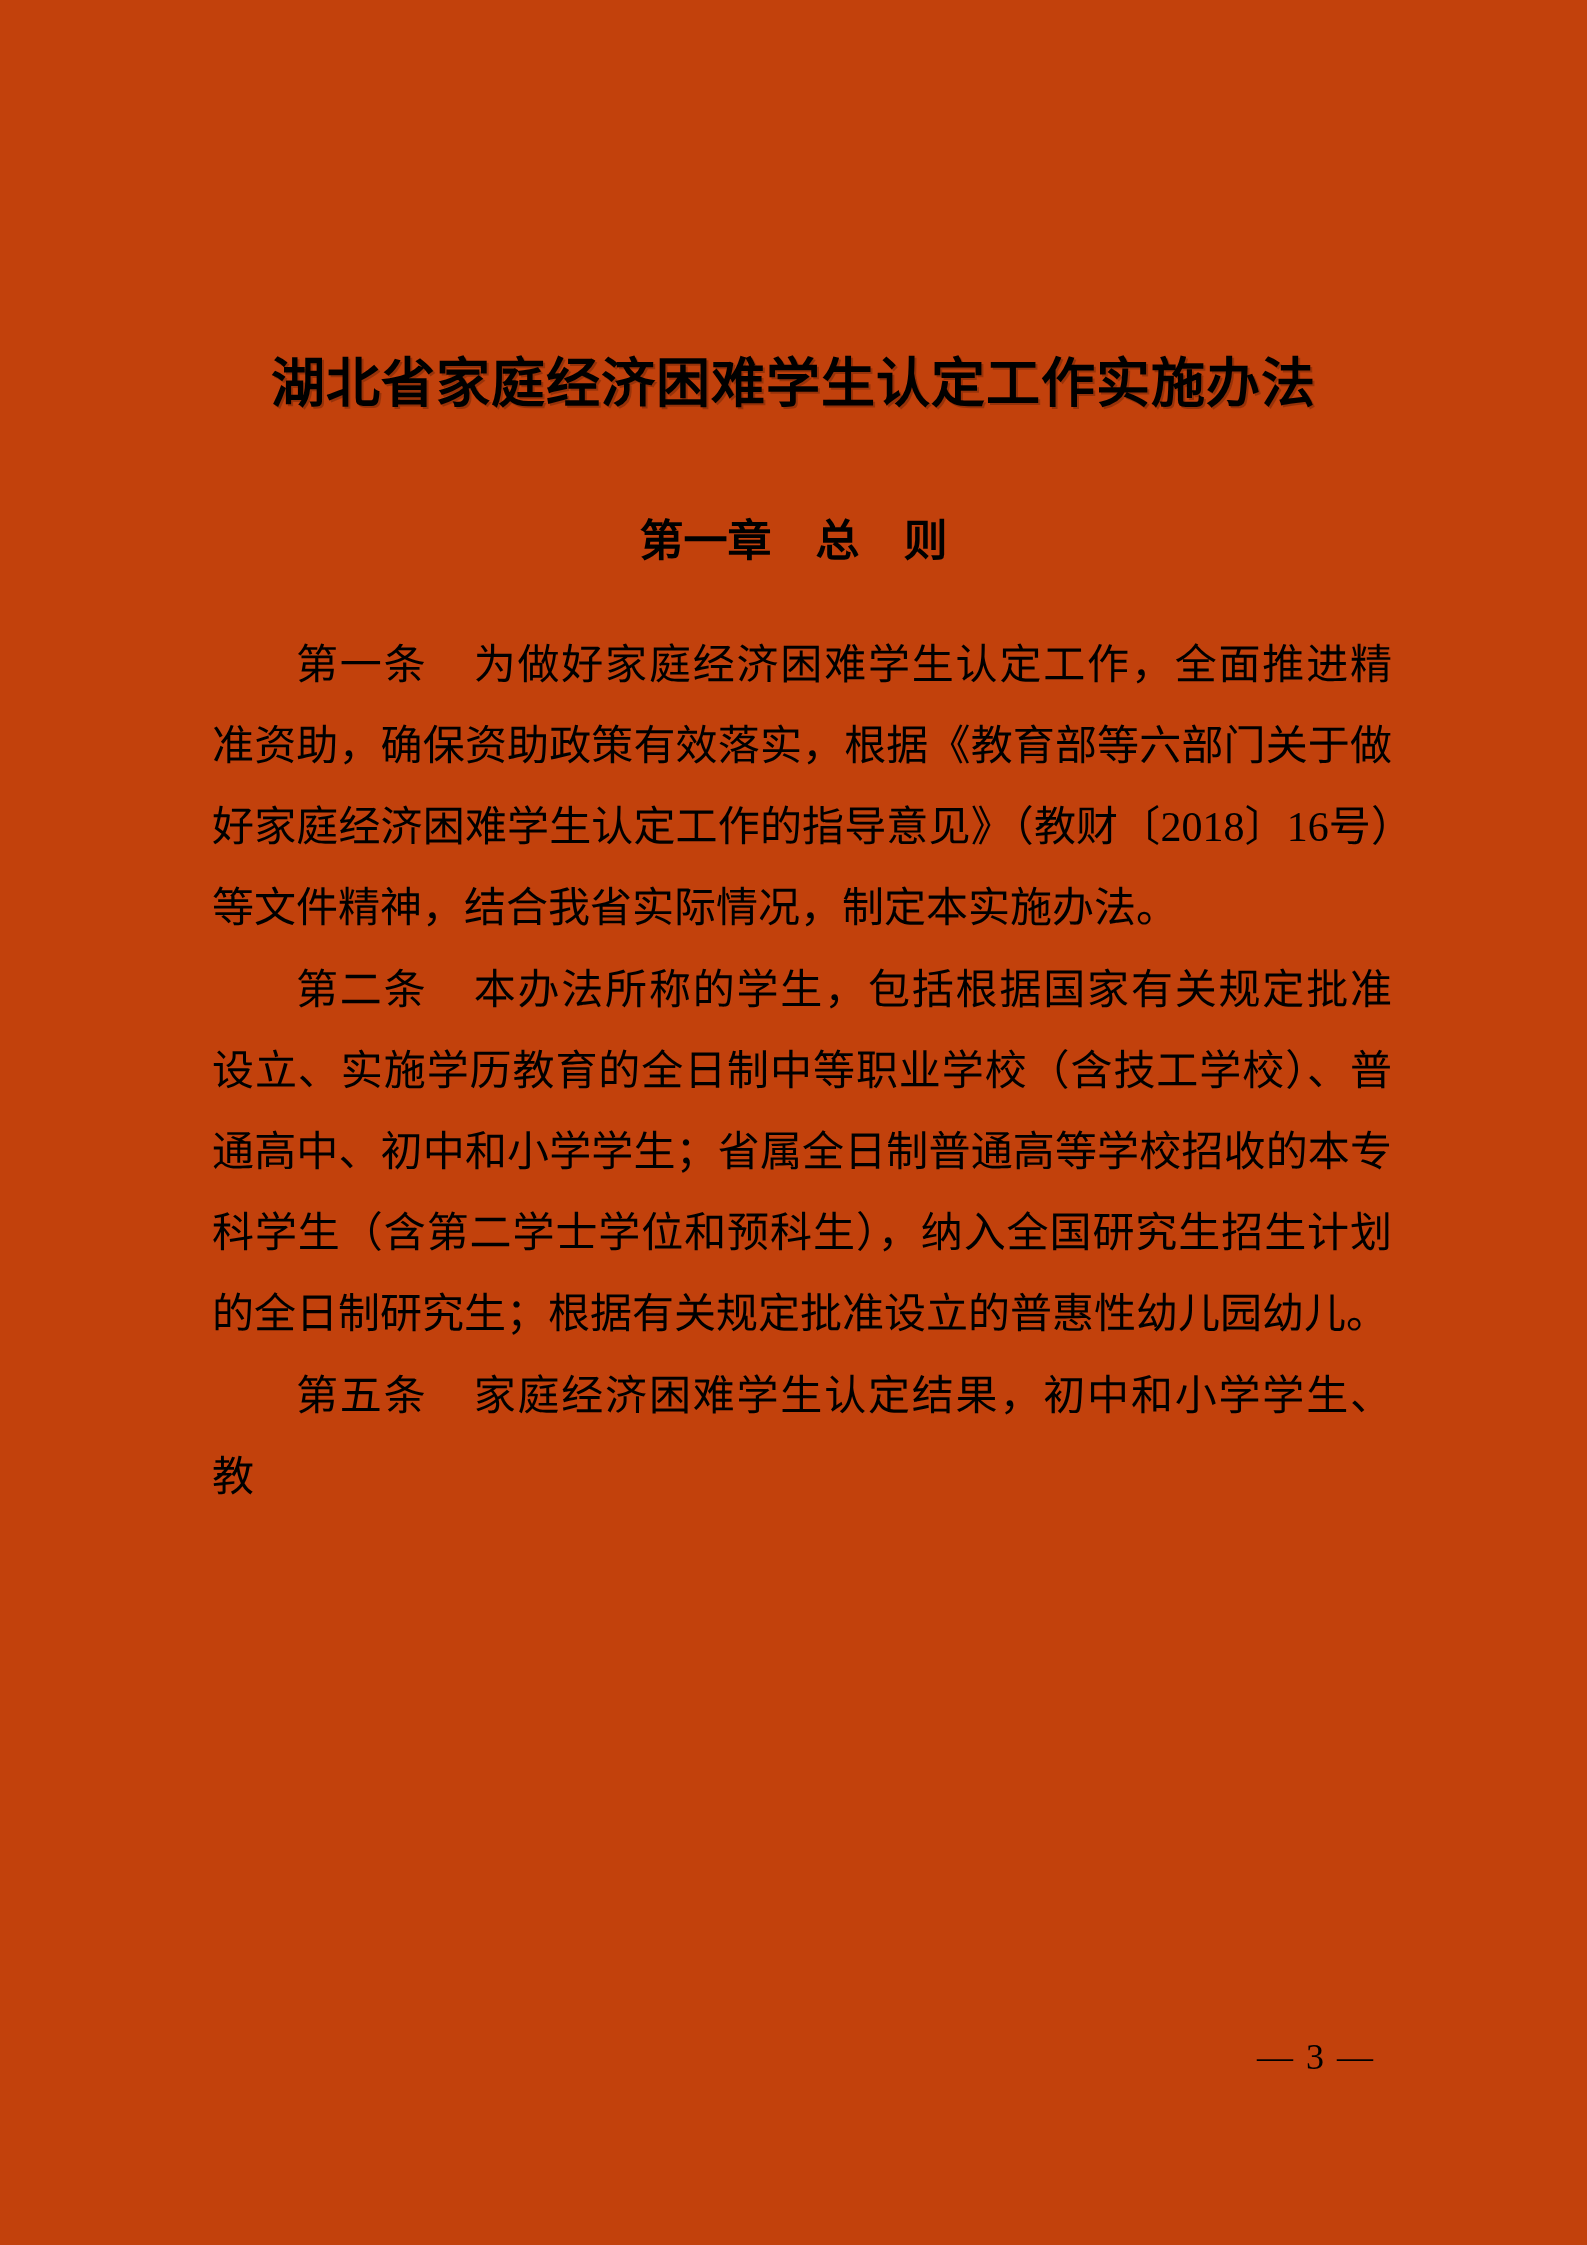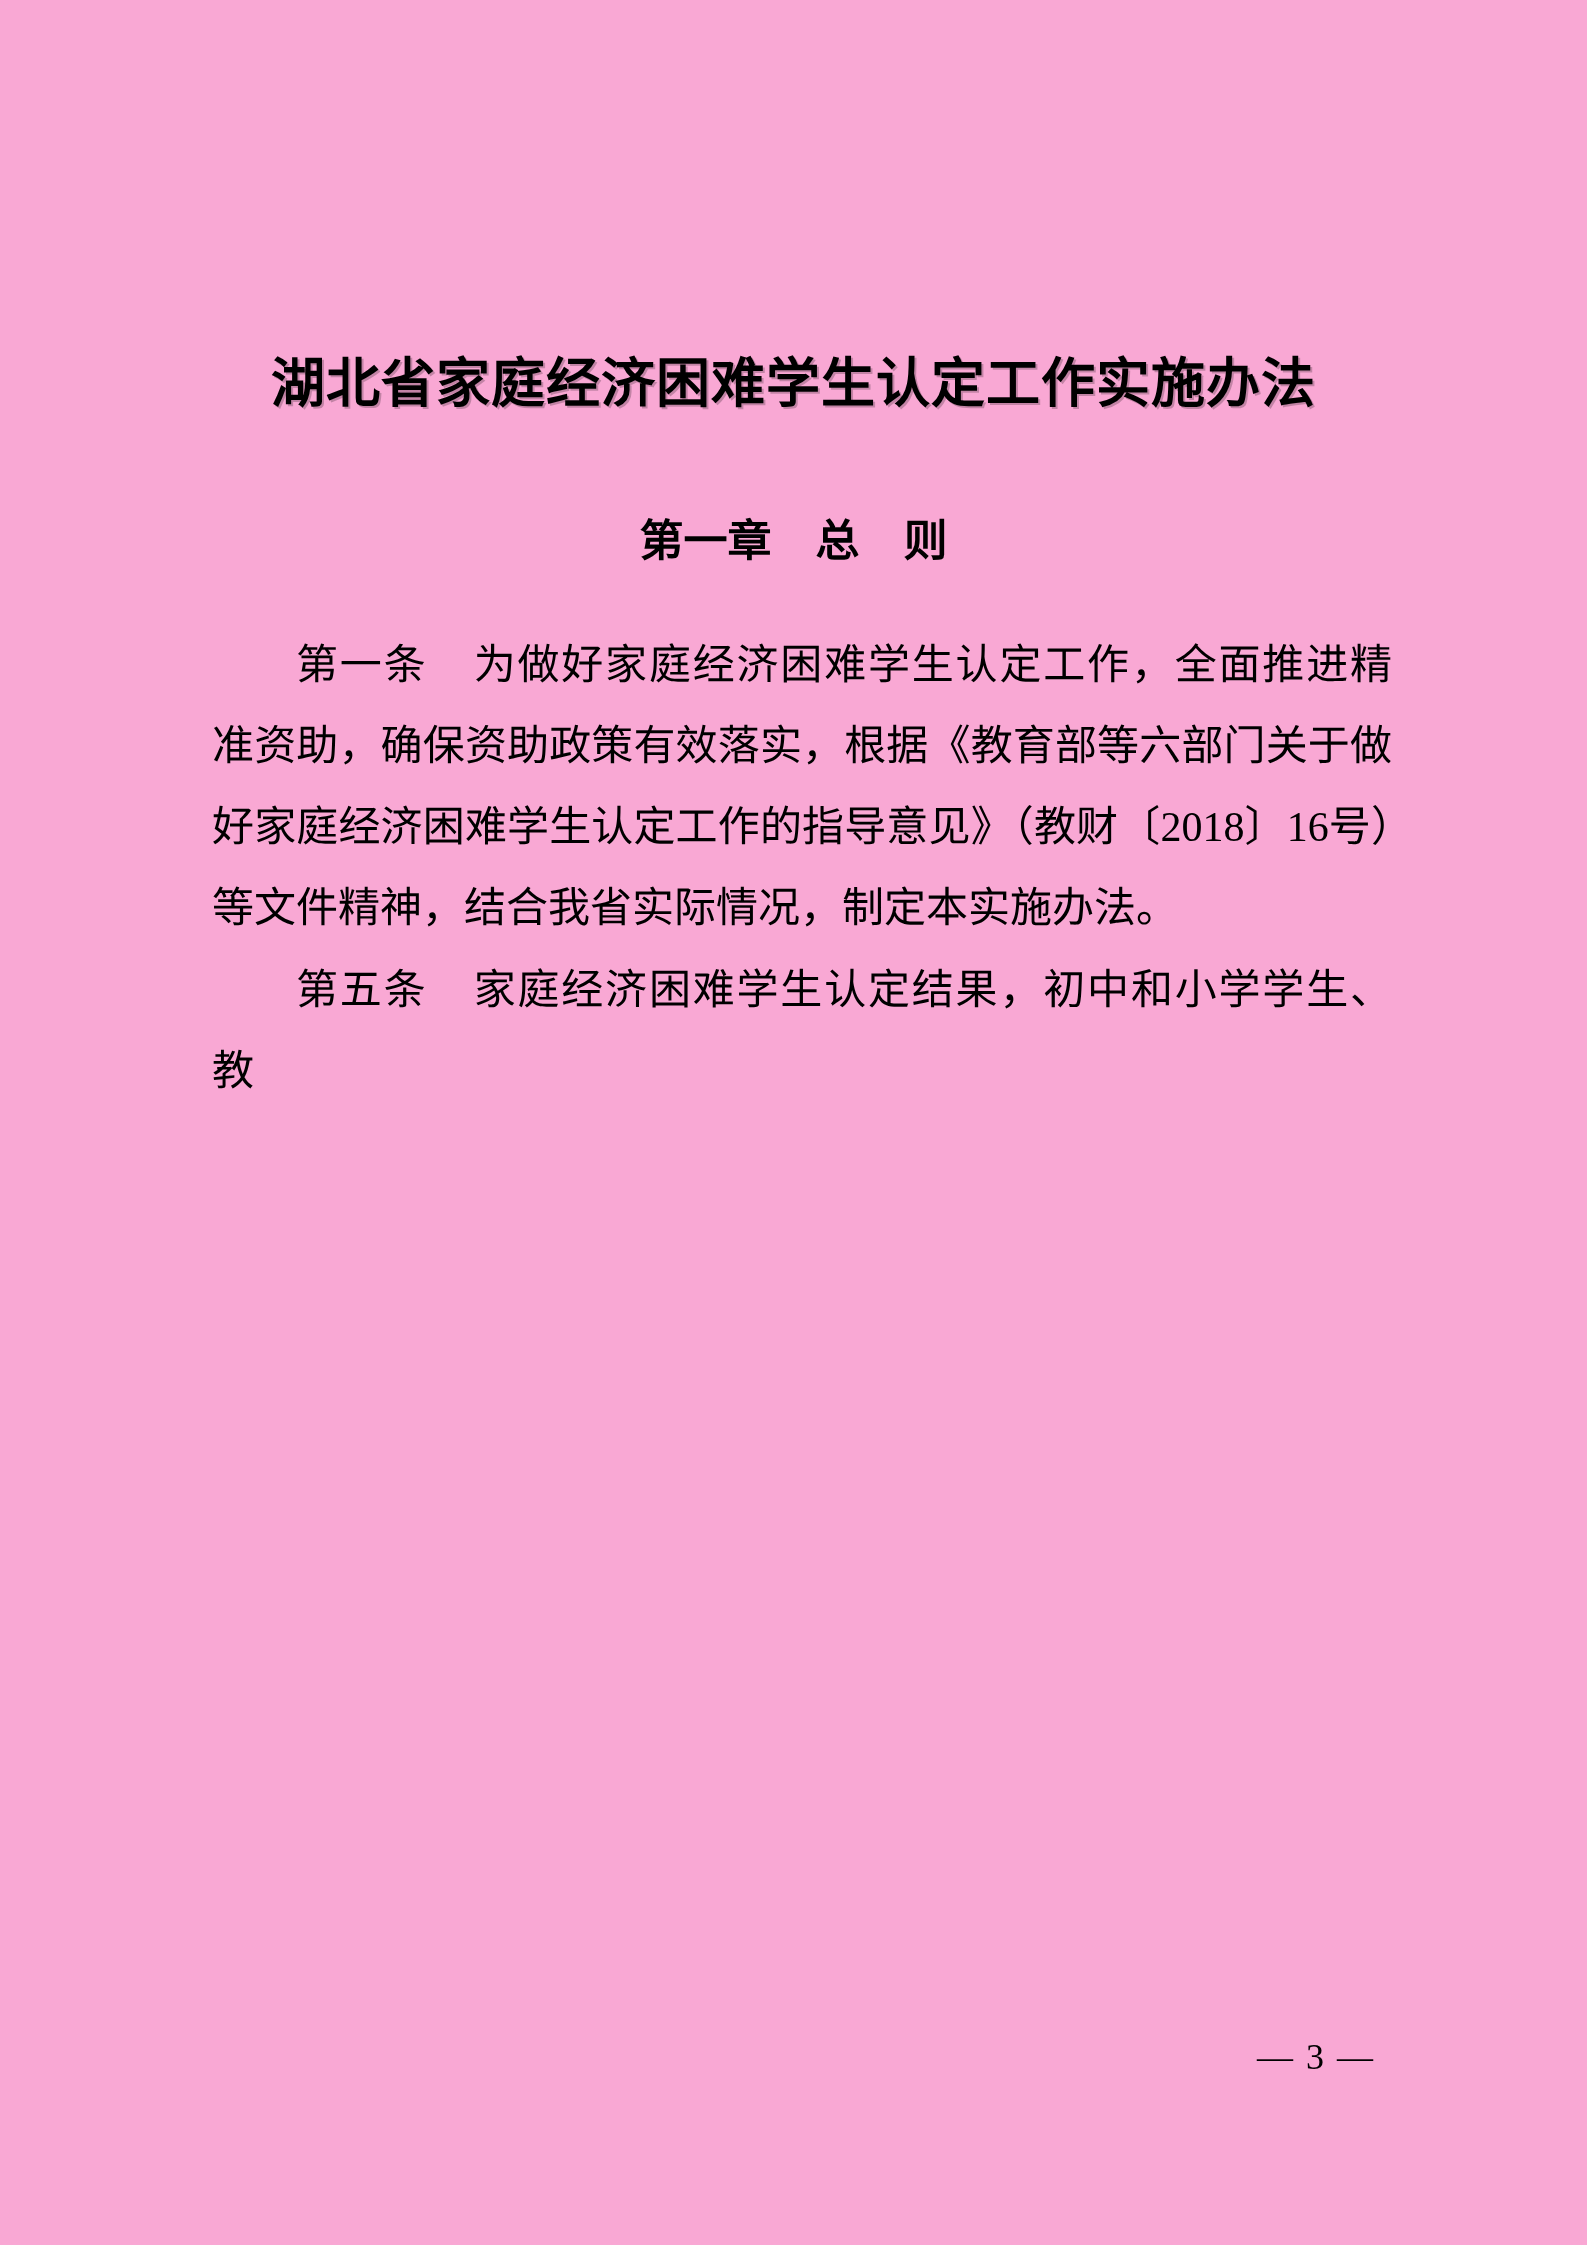--- a/index.html
+++ b/index.html
@@ -4,21 +4,21 @@
 <style>
   html, body {
     margin: 0;
     padding: 0;
     background: #ffffff;
   }
   .page {
     position: relative;
     width: 1587px;
     height: 2245px;
-    background: #f9a8d4;
+    background: #c2410c;
     color: #000000;
     overflow: hidden;
     box-sizing: border-box;
   }
   .doc-title {
     margin: 0;
     padding-top: 352px;
     text-align: center;
     font-family: "Liberation Serif", "DejaVu Serif", serif;
     font-size: 54px;
@@ -71,20 +71,23 @@
   <h1 class="doc-title">湖北省家庭经济困难学生认定工作实施办法</h1>
 
   <h2 class="chapter-heading">第一章　总　则</h2>
 
   <div class="doc-body">
 
     <p class="article">
       <span class="article-label">第一条</span><span class="article-text">为做好家庭经济困难学生认定工作，全面推进精准资助，确保资助政策有效落实，根据《教育部等六部门关于做好家庭经济困难学生认定工作的指导意见》（教财〔2018〕16号）等文件精神，结合我省实际情况，制定本实施办法。</span>
     </p>
 
+    <p class="article">
+      <span class="article-label">第二条</span><span class="article-text">本办法所称的学生，包括根据国家有关规定批准设立、实施学历教育的全日制中等职业学校（含技工学校）、普通高中、初中和小学学生；省属全日制普通高等学校招收的本专科学生（含第二学士学位和预科生），纳入全国研究生招生计划的全日制研究生；根据有关规定批准设立的普惠性幼儿园幼儿。</span>
+    </p>
 
 
 
     <p class="article">
       <span class="article-label">第五条</span><span class="article-text">家庭经济困难学生认定结果，初中和小学学生、教</span>
     </p>
 
   </div>
 
   <div class="page-number">— 3 —</div>

